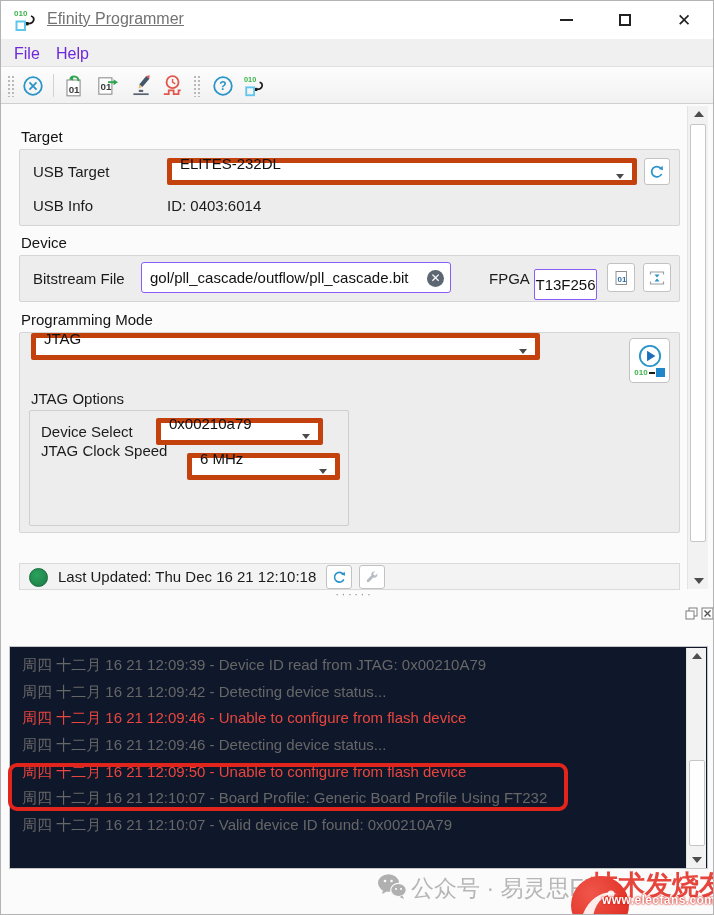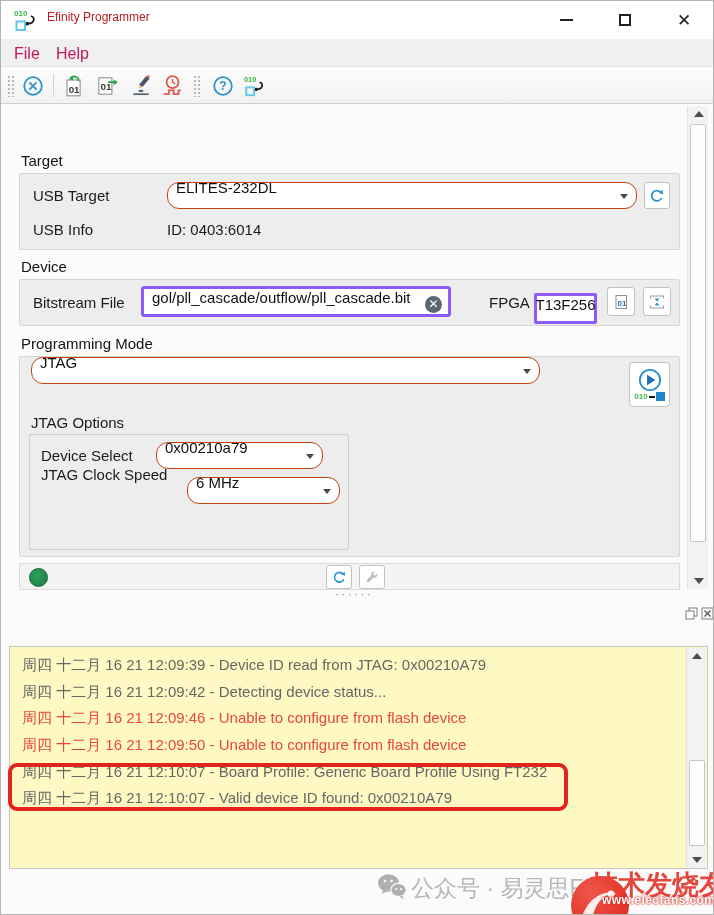--- a/index.html
+++ b/index.html
@@ -5,64 +5,64 @@
   * { box-sizing: border-box; margin: 0; padding: 0; }
   html,body { width: 714px; height: 915px; }
   body { font-family: "Liberation Sans", sans-serif; background: #fff; }
   #window {
     position: relative; width: 714px; height: 915px; overflow: hidden;
     background: #fbfbfb; border: 1px solid #b3b3b3;
   }
   
   .titlebar { position: absolute; left: 0; top: 0; width: 100%; height: 38px; background: #ffffff; }
   .title-logo { position: absolute; left: 12px; top: 6px; width: 26px; height: 26px; }
-  .title-text { position: absolute; left: 46px; top: 9px; font-size: 12px; color: #b91c1c; }
+  .title-text { position: absolute; left: 46px; top: 9px; font-size: 16px; color: #737373; text-decoration: underline; }
   .winbtn { position: absolute; top: 0; width: 42px; height: 38px; display: flex; align-items: center; justify-content: center; color: #222; }
   .winbtn.min { left: 544px; } .winbtn.max { left: 603px; } .winbtn.close { left: 662px; }
   .min-glyph { width: 13px; height: 0; border-top: 2px solid #222; display: block; }
   .max-glyph { width: 12px; height: 12px; border: 2px solid #222; display: block; }
   .close-glyph { font-size: 17px; line-height: 1; }
   
   .menubar { position: absolute; left: 0; top: 38px; width: 100%; height: 28px; background: #f0f0f0; border-bottom: 1px solid #e0e0e0; }
-  .menu-item { position: absolute; top: 4px; font-size: 16px; color: #be185d; padding: 2px 5px; }
+  .menu-item { position: absolute; top: 4px; font-size: 16px; color: #6d28d9; padding: 2px 5px; }
   .menu-file { left: 8px; } .menu-help { left: 50px; }
   
   .toolbar { position: absolute; left: 0; top: 66px; width: 100%; height: 37px; background: linear-gradient(#fdfdfd,#f1f1f1); border-bottom: 1px solid #cfcfcf; }
   .grip { position: absolute; top: 8px; width: 7px; height: 22px;
     background-image: radial-gradient(#b9b9b9 1px, transparent 1.2px); background-size: 4px 4px; }
   .tbtn { position: absolute; top: 5px; width: 27px; height: 27px; display: flex; align-items: center; justify-content: center; border-radius: 3px; }
   .tsep { position: absolute; top: 7px; width: 1px; height: 23px; background: #d2d2d2; }
   
-  .content { position: absolute; left: 0; top: 104px; width: 710px; height: 489px; background: #fbfbfb; margin-top: 24px; }
+  .content { position: absolute; left: 0; top: 104px; width: 710px; height: 489px; background: #fbfbfb; }
   .sec-label { position: absolute; left: 20px; font-size: 15px; color: #141414; }
   .groupbox { position: absolute; left: 18px; width: 661px; background: #ededed; border: 1px solid #d5d5d5; border-radius: 2px; }
   .flabel { position: absolute; font-size: 15px; color: #1b1b1b; }
-  .combo { position: absolute; height: 27px; background: #fff; border: 1px solid #c2410c; border-radius: 12px; font-size: 15px; color: #111;
+  .combo { position: absolute; height: 27px; background: #fff; border: 5px solid #c2410c; border-radius: 2px; font-size: 15px; color: #111;
     display: flex; align-items: center; padding: 0 24px 17px 8px; }
   .combo .arrow { position: absolute; right: 8px; top: 11px; width: 0; height: 0;
     border-left: 4.5px solid transparent; border-right: 4.5px solid transparent; border-top: 5.5px solid #4a4a4a; }
   .pbtn { position: absolute; background: #fff; border: 1px solid #c2c2c2; border-radius: 3px; display: flex; align-items: center; justify-content: center; }
-  .field { position: absolute; background: #fff; border: 3px solid #8b5cf6; border-radius: 2px; font-size: 15px; color: #111; display: flex; align-items: flex-start; }
+  .field { position: absolute; background: #fff; border: 1px solid #8b5cf6; border-radius: 2px; font-size: 15px; color: #111; display: flex; align-items: center; }
   .clear-ic { position: absolute; right: 6px; top: 7px; width: 17px; height: 17px; border-radius: 50%; background: #5d6773; color: #fff;
     font-size: 12px; line-height: 17px; text-align: center; }
   
   .statusrow { position: absolute; left: 18px; top: 562px; width: 661px; height: 27px; background: #f3f3f3; border: 1px solid #dadada; }
   .greendot { position: absolute; left: 9px; top: 4px; width: 19px; height: 19px; border-radius: 50%;
     background: radial-gradient(circle at 40% 35%, #2aa35d, #1c7a43); border: 1px solid #13663a; }
   
   .scroll-main { position: absolute; left: 686px; top: 105px; width: 21px; height: 483px; background: #f2f2f2; border-left: 1px solid #e3e3e3; }
   .sb-arrow { position: absolute; left: 0; width: 21px; height: 16px; display: flex; align-items: center; justify-content: center; }
   .tri-up { width: 0; height: 0; border-left: 5px solid transparent; border-right: 5px solid transparent; border-bottom: 6px solid #4c4c4c; }
   .tri-down { width: 0; height: 0; border-left: 5px solid transparent; border-right: 5px solid transparent; border-top: 6px solid #4c4c4c; }
   .sb-thumb { position: absolute; left: 2px; width: 16px; background: #fefefe; border: 1px solid #c6c6c6; border-radius: 2px; }
   
   .splitter-dots { position: absolute; left: 334px; top: 585px; color: #9a9a9a; font-size: 13px; letter-spacing: 2px; }
   .dockbtn { position: absolute; top: 605px; width: 15px; height: 15px; display: flex; align-items: center; justify-content: center; }
   
-  .console { position: absolute; left: 8px; top: 645px; width: 699px; height: 223px; background: #fef9c3; border: 1px solid #c6c6c6; }
+  .console { position: absolute; left: 8px; top: 645px; width: 699px; height: 223px; background: #0f172a; border: 1px solid #c6c6c6; }
   .log-lines { position: absolute; left: 1px; top: 1px; width: 675px; height: 220px; overflow: hidden; padding: 4px 0 0 11px; }
   .log-line { height: 26.7px; line-height: 26.7px; font-size: 15px; color: #676767; white-space: nowrap; }
   .log-line.error { color: #e8463f; }
   .scroll-log { position: absolute; right: 1px; top: 1px; width: 20px; height: 220px; background: #f2f2f2; border-left: 1px solid #e3e3e3; }
   .scroll-log .sb-arrow { width: 20px; }
   
   .annotation { position: absolute; left: 7px; top: 762px; width: 560px; height: 48px; border: 4px solid #e1241c; border-radius: 9px; z-index: 5; pointer-events: none; }
   
   .wm-wechat { position: absolute; left: 376px; top: 872px; z-index: 6; }
   .wm-gray { position: absolute; left: 410px; top: 872px; font-size: 23px; color: #b6b6b6; z-index: 6; white-space: nowrap; }
@@ -232,20 +232,21 @@
     <span class="flabel" style="left:40px; top:337px">JTAG Clock Speed</span>
     <div class="combo" style="left:186px; top:348px; width:153px">
       <span>6 MHz</span>
       <span class="arrow"></span>
     </div>
 
   </div>
 
   <div class="statusrow">
     <span class="greendot"></span>
+    <span class="flabel" style="left:38px; top:4px">Last Updated: Thu Dec 16 21 12:10:18</span>
     <div class="pbtn" style="left:306px; top:1px; width:26px; height:24px">
       <svg width="15" height="15" viewBox="0 0 16 16">
         <path d="M12.6 10 A5.2 5.2 0 1 1 12 4.5" fill="none" stroke="#2a93c9" stroke-width="1.7"></path>
         <path d="M13.6 1.8 L14 6.2 L9.8 4.9 Z" fill="#2a93c9"></path>
       </svg>
     </div>
     <div class="pbtn" style="left:339px; top:1px; width:26px; height:24px">
       <svg width="14" height="14" viewBox="0 0 16 16">
         <path d="M11.8 1.8 a3.6 3.6 0 0 0 -4.6 4.4 L2.4 11 a1.7 1.7 0 0 0 2.4 2.4 L9.6 8.6 a3.6 3.6 0 0 0 4.4-4.6 l-2.2 2.2 -1.9 -0.5 -0.5 -1.9 z" fill="#b6bcc2"></path>
       </svg>
@@ -274,20 +275,21 @@
       <rect x="1" y="1" width="11" height="11" fill="#fff" stroke="#7d7d7d"></rect>
       <path d="M3.5 3.5 L9.5 9.5 M9.5 3.5 L3.5 9.5" stroke="#555" stroke-width="1.4"></path>
     </svg>
   </div>
 
   <div class="console">
     <div class="log-lines">
         <div class="log-line"><span>周四 十二月 16 21 12:09:39 - Device ID read from JTAG: 0x00210A79</span></div>
         <div class="log-line"><span>周四 十二月 16 21 12:09:42 - Detecting device status...</span></div>
         <div class="log-line error"><span>周四 十二月 16 21 12:09:46 - Unable to configure from flash device</span></div>
+        <div class="log-line"><span>周四 十二月 16 21 12:09:46 - Detecting device status...</span></div>
         <div class="log-line error"><span>周四 十二月 16 21 12:09:50 - Unable to configure from flash device</span></div>
         <div class="log-line"><span>周四 十二月 16 21 12:10:07 - Board Profile: Generic Board Profile Using FT232</span></div>
         <div class="log-line"><span>周四 十二月 16 21 12:10:07 - Valid device ID found: 0x00210A79</span></div>
         <div class="log-line"></div>
       </div>
     <div class="scroll-log">
       <div class="sb-arrow" style="top:0">
           <span class="tri-up"></span>
         </div>
       <div class="sb-thumb" style="top:112px; height:86px"></div>

